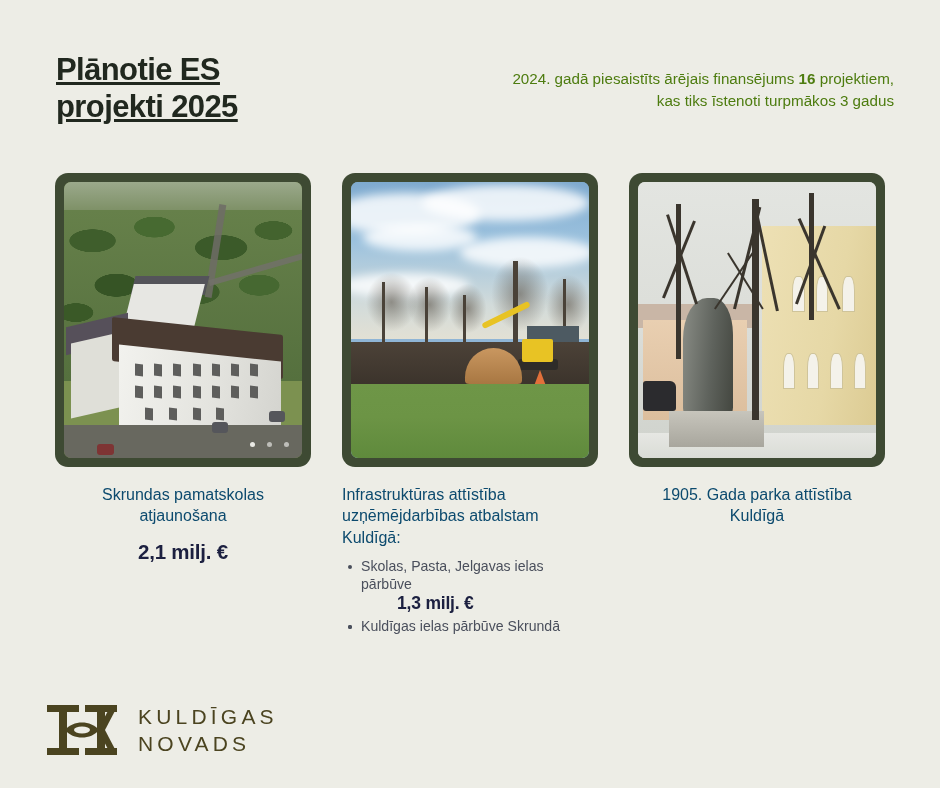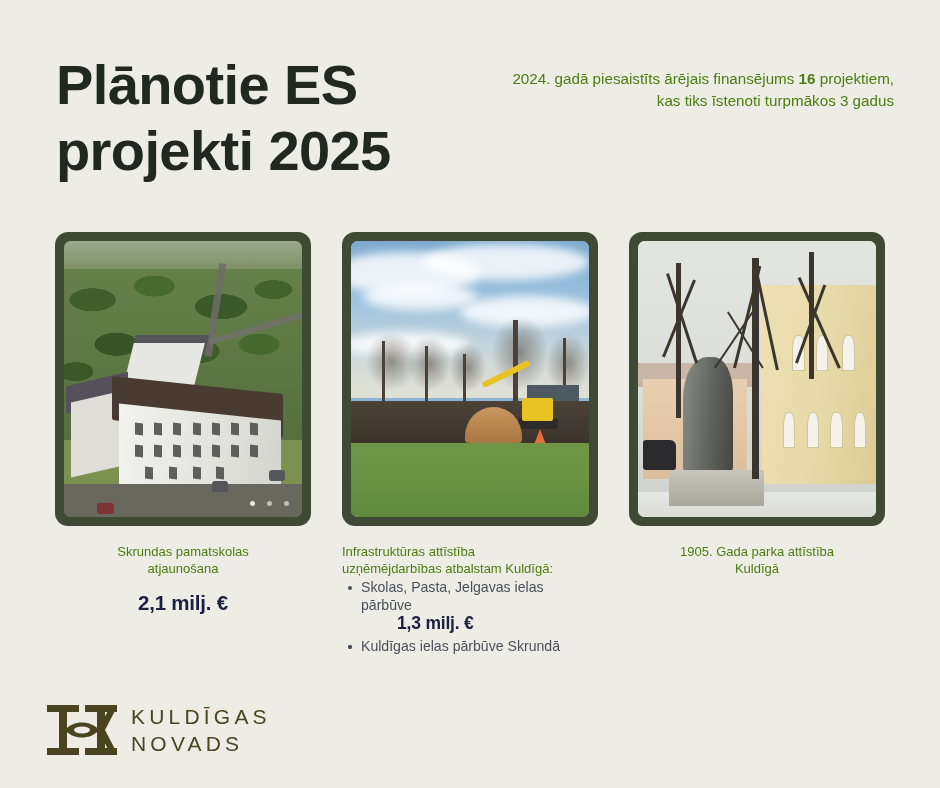--- a/index.html
+++ b/index.html
@@ -18,27 +18,28 @@
 
   
   .header {
     display: flex;
     align-items: flex-start;
     justify-content: space-between;
     padding: 52px 46px 0 56px;
   }
 
   .title {
-    font-size: 56px;
+    font-size: 31px;
     line-height: 1.18;
     font-weight: 700;
     letter-spacing: -0.6px;
     color: #21281F;
     white-space: pre-line;
     max-width: 390px;
+    text-decoration: underline;
   }
 
   .subtitle {
     text-align: right;
     font-size: 15.2px;
     line-height: 1.45;
     color: #4d7c0f;
     padding-top: 16px;
     max-width: 450px;
   }
@@ -86,39 +87,40 @@
     width: 5px; height: 5px;
     border-radius: 50%;
     background: #F4F4F0;
     opacity: .92;
   }
   .dot.dim { opacity: .62; }
 
   
   .caption {
     margin-top: 17px;
-    font-size: 13px;
+    font-size: 16px;
     line-height: 1.33;
-    color: #4d7c0f;
+    color: #0c4a6e;
     text-align: center;
     white-space: pre-line;
   }
   .caption.left { text-align: left; }
 
   .amount {
     margin-top: 13px;
     font-size: 20.5px;
     font-weight: 700;
     color: #1C2040;
     text-align: center;
     letter-spacing: -0.2px;
   }
 
   
   .bullets {
+    margin-top: 9px;
     list-style: none;
   }
   .bullets li {
     position: relative;
     padding-left: 19px;
     margin-bottom: 3px;
   }
   .bullets li::before {
     content: "";
     position: absolute;
@@ -151,21 +153,21 @@
     vertical-align: -1px;
   }
 
   
   .logo {
     position: absolute;
     left: 47px;
     bottom: 30px;
     display: flex;
     align-items: center;
-    gap: 14px;
+    gap: 21px;
   }
   .logo-mark { display: block; }
   .logo-words {
     font-size: 21px;
     font-weight: 400;
     letter-spacing: 4.2px;
     line-height: 1.32;
     color: #4B4420;
     white-space: pre-line;
   }

